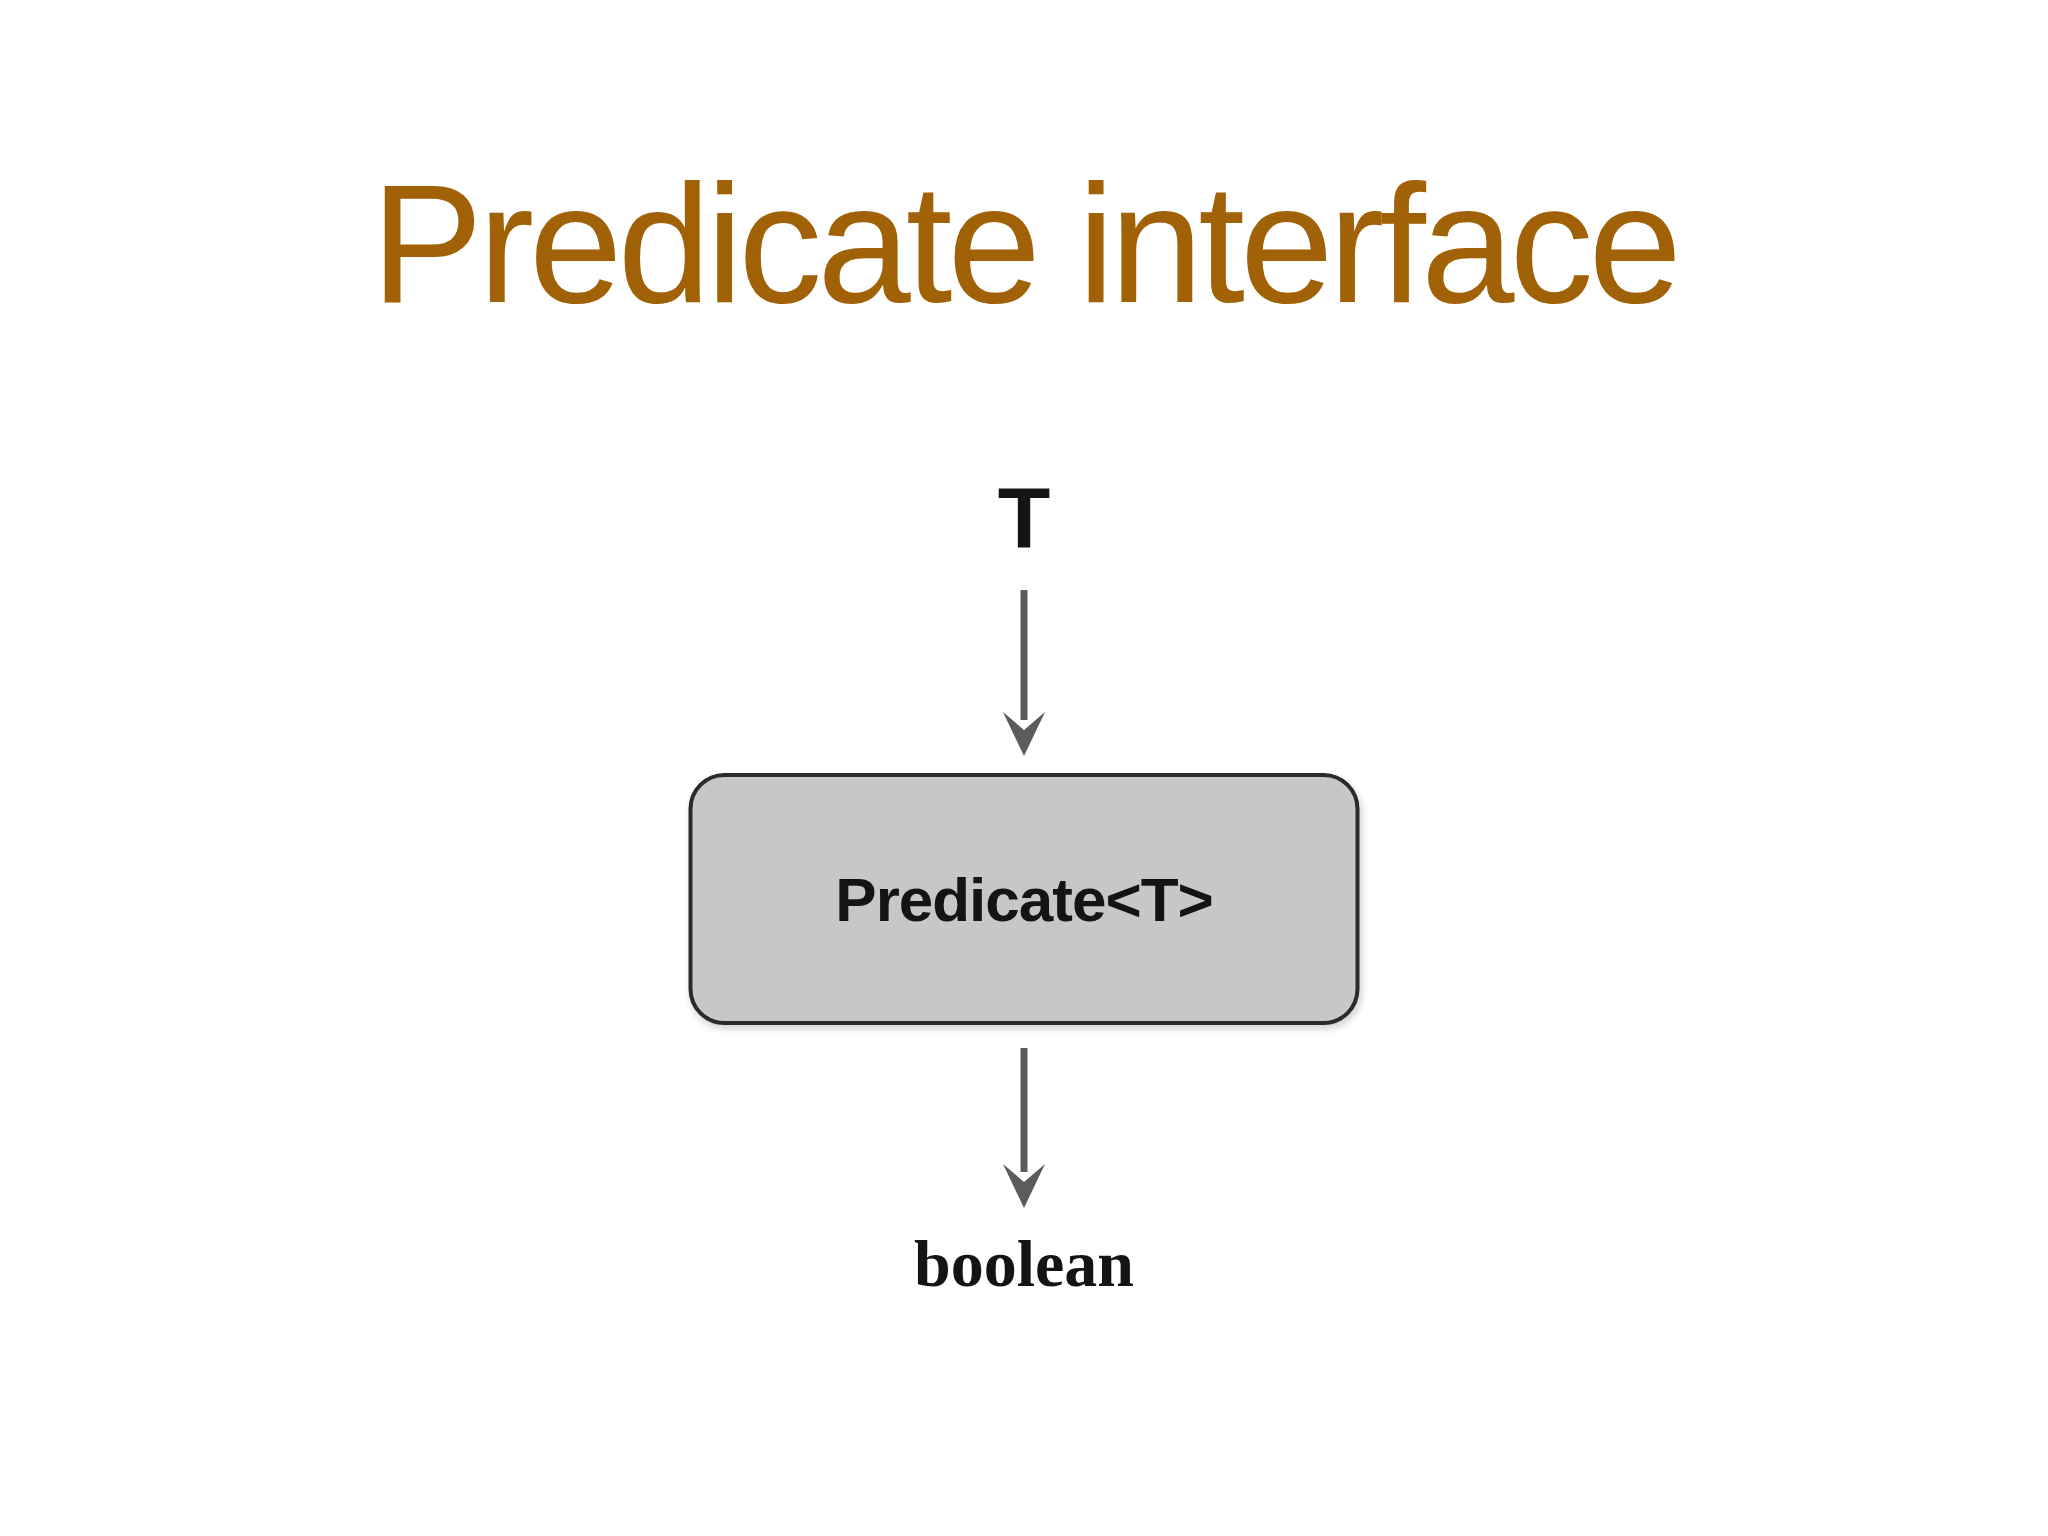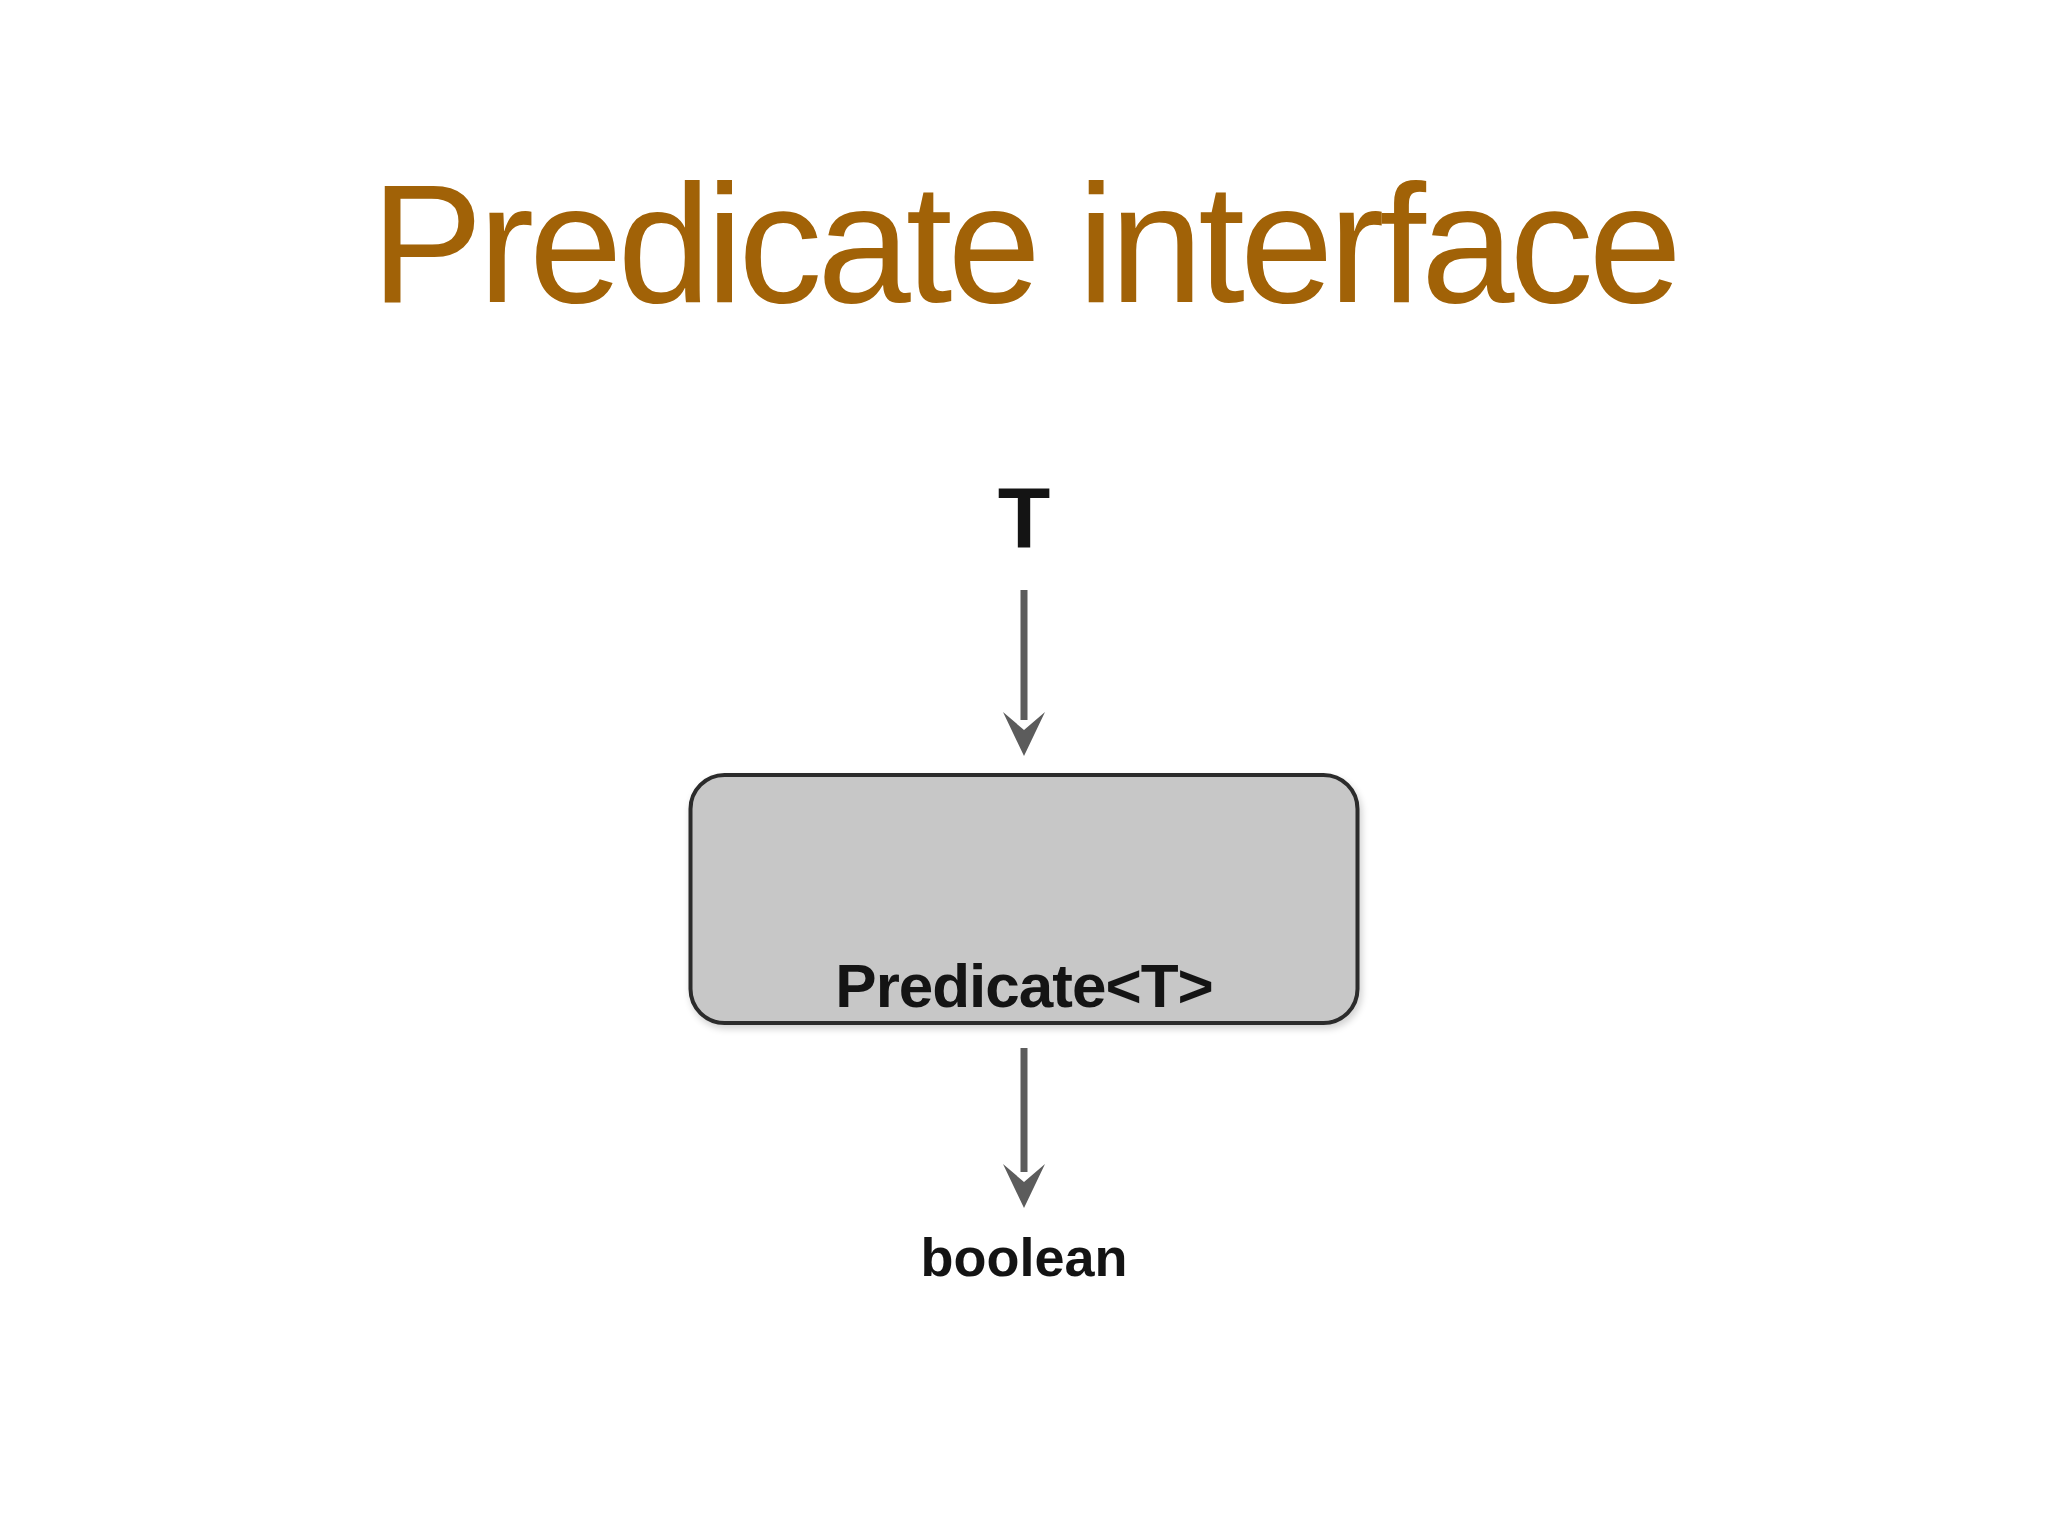--- a/index.html
+++ b/index.html
@@ -49,40 +49,41 @@
     position: absolute;
     top: 773px;
     left: 50%;
     transform: translateX(-50%);
     width: 663px;
     height: 244px;
     background: #c7c7c7;
     border: 4px solid #2b2b2b;
     border-radius: 36px;
     display: flex;
-    align-items: flex-end;
+    align-items: center;
     justify-content: center;
     box-shadow: 2px 4px 7px rgba(0,0,0,0.18);
   }
   .node-label {
     font-size: 62px;
     font-weight: 700;
     letter-spacing: -1px;
     color: #141414;
     white-space: nowrap;
   }
   .output-type-label {
     position: absolute;
     top: 1226px;
     left: 0;
     width: 100%;
     text-align: center;
-    font-size: 54px;
+    font-size: 66px;
     font-weight: 700;
     color: #141414;
+    font-family: Liberation Serif, serif;
   }
 </style>
 </head>
 <body>
 
 <div class="slide" style="background: rgb(255, 255, 255);">
 
   <div class="slide-title" style="color: #a16207;">Predicate interface</div>
 
   <div class="input-type-label" style="color: rgb(20, 20, 20);">T</div>

